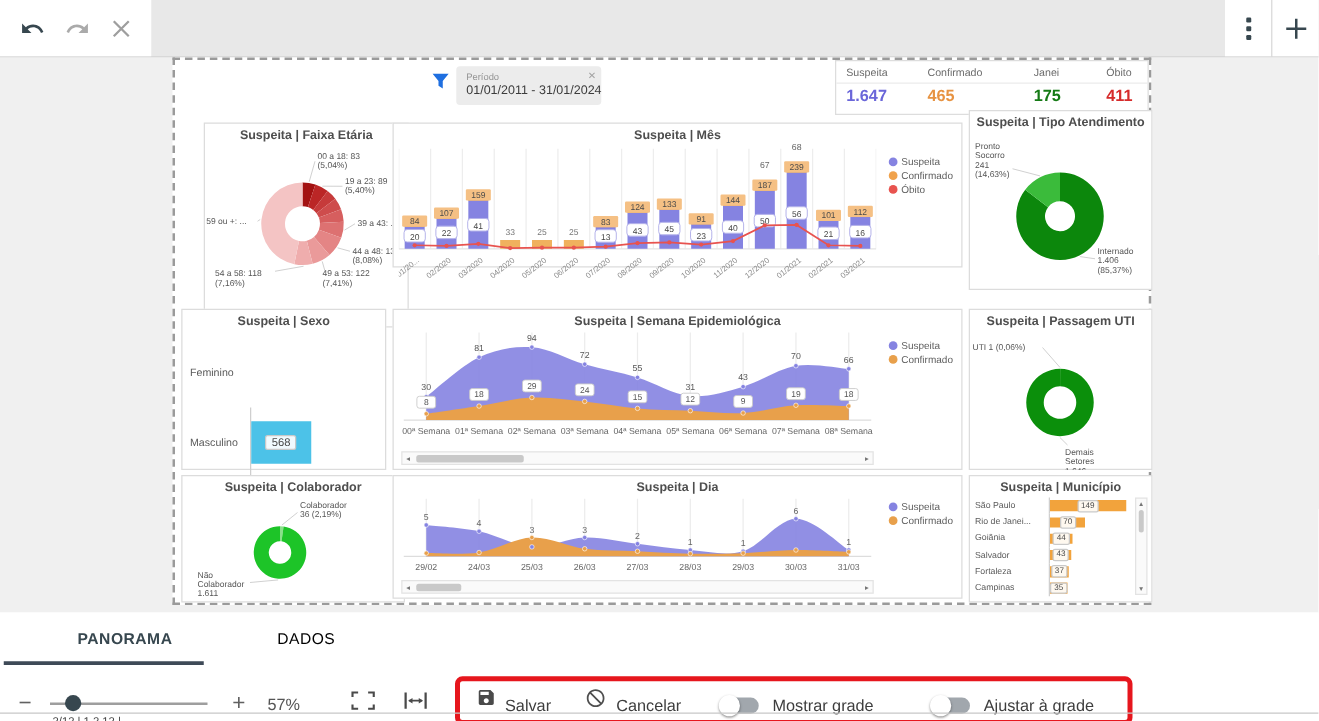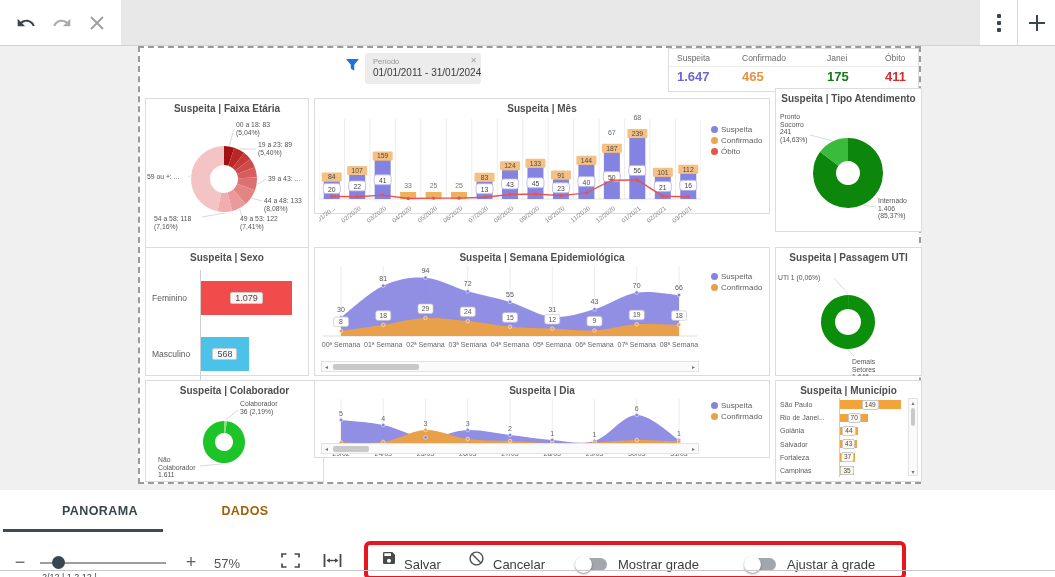--- a/index.html
+++ b/index.html
@@ -70,21 +70,21 @@
   .sb-thumb{position:absolute;left:2px;top:2px;width:24%;height:6px;background:#c9c9c9;border-radius:2px;}
   .vscroll{position:absolute;right:3px;top:17px;bottom:5px;width:10px;background:#fafafa;border:1px solid #e3e3e3;box-sizing:border-box;}
   .vs-up{position:absolute;top:0;left:0;right:0;text-align:center;font-size:6px;color:#777;cursor:pointer;}
   .vs-down{position:absolute;bottom:0;left:0;right:0;text-align:center;font-size:6px;color:#777;cursor:pointer;}
   .vs-thumb{position:absolute;left:2px;top:9px;width:4px;height:18px;background:#c9c9c9;border-radius:2px;}
 
   
   .footer{position:absolute;left:0;top:490px;width:1055px;height:87px;background:#fff;}
   .tab{position:absolute;top:14px;font-size:12.5px;letter-spacing:.4px;cursor:pointer;text-align:center;}
   .tab.active{color:#37474f;font-weight:bold;}
-  .tab.inactive{color:#a16207;font-weight:bold;}
+  .tab.inactive{color:#000000;}
   .tab-underline{position:absolute;left:3px;top:39px;width:160px;height:3px;background:#3e4a57;}
   .zoombtn{font-size:18px;width:22px;height:22px;display:flex;align-items:center;justify-content:center;cursor:pointer;color:#616161;}
   .slider-track{position:absolute;left:40px;top:562px;width:126px;height:2px;background:#9e9e9e;cursor:pointer;}
   .slider-thumb{position:absolute;left:52px;top:556px;width:13px;height:13px;border-radius:50%;background:#37474f;cursor:pointer;}
   .zoom-level{position:absolute;left:214px;top:556px;font-size:13px;color:#555;}
   .redbox{position:absolute;left:364px;top:541px;width:534px;height:31px;border:4px solid #e6161d;border-radius:6px;}
   .btn-label{position:absolute;top:557px;font-size:13px;color:#3d3d3d;cursor:pointer;}
   .toggle{position:absolute;top:558px;width:30px;height:13px;background:#a1a7ad;border-radius:7px;cursor:pointer;}
   .toggle .knob{position:absolute;left:-2px;top:-2px;width:17px;height:17px;background:#fff;border-radius:50%;box-shadow:0 1px 2px rgba(0,0,0,.45);}
   .statusline{position:absolute;left:0;top:570px;width:1055px;border-top:1px solid #c8c8c8;}
@@ -152,21 +152,21 @@
         <div class="kpicell" style="left:158px;">
             <span class="kl">Janei</span>
             <span class="kv" style="color: rgb(21, 122, 21);">175</span>
           </div>
         <div class="kpicell" style="left:216px;">
             <span class="kl">Óbito</span>
             <span class="kv" style="color: rgb(214, 43, 43);">411</span>
           </div>
       </div>
 
-      <div class="card" style="left:5px;top:50px;width:164px;height:164px;">
+      <div class="card" style="left:23px;top:50px;width:164px;height:164px;">
         <div class="card-title">Suspeita | Faixa Etária</div>
         <svg class="chartsvg" style="top:18px;" width="164" height="122" viewBox="0 0 164 122">
             <path d="M78 29A33 33 0 0 1 88.27640729381403 30.640863322922204L82.35968794283019 48.69612383396699A14 14 0 0 0 78 48Z" fill="#a31212"></path>
             <path d="M83.36096723704198 28.425306698595705L88 12" stroke="#c9c9c9" stroke-width="0.7" fill="none"></path>
             <text x="90" y="10" font-size="6.8" fill="#555" text-anchor="start">00 a 18: 83</text>
             <text x="90" y="17.6" font-size="6.8" fill="#555" text-anchor="start">(5,04%)</text>
             <path d="M88.27640729381403 30.640863322922204A33 33 0 0 1 98.12748840654615 35.84882009460472L86.53893447550443 50.905560040135335A14 14 0 0 0 82.35968794283019 48.69612383396699Z" fill="#bb2626"></path>
             <path d="M93.8907308107153 31.941978203790864L110 32" stroke="#c9c9c9" stroke-width="0.7" fill="none"></path>
             <text x="112" y="30" font-size="6.8" fill="#555" text-anchor="start">19 a 23: 89</text>
             <text x="112" y="37.6" font-size="6.8" fill="#555" text-anchor="start">(5,40%)</text>
@@ -357,25 +357,20 @@
             <text x="4" y="27.2" font-size="6.8" fill="#555" text-anchor="start">241</text>
             <text x="4" y="34.8" font-size="6.8" fill="#555" text-anchor="start">(14,63%)</text>
           </svg>
       </div>
 
       <div class="card" style="left:5px;top:199px;width:164px;height:129px;">
         <div class="card-title">Suspeita | Sexo</div>
         <div id="sexo-rows">
             <div class="hrow">
               <span class="hlab">Feminino</span>
-              <div class="harea">
-                <div class="hbar" style="width: 89.9167%; background: rgb(242, 75, 75);">
-                  <span class="pill">1.079</span>
-                </div>
-              </div>
             </div>
             <div class="hrow">
               <span class="hlab">Masculino</span>
               <div class="harea">
                 <div class="hbar" style="width: 47.3333%; background: rgb(76, 194, 232);">
                   <span class="pill">568</span>
                 </div>
               </div>
             </div>
           </div>
@@ -493,21 +488,21 @@
             <text x="94" y="10" font-size="6.8" fill="#555" text-anchor="start">Colaborador</text>
             <text x="94" y="17.6" font-size="6.8" fill="#555" text-anchor="start">36 (2,19%)</text>
             <path d="M80.88052670344209 25.19849606613125A21 21 0 1 1 78.00000000000001 25L78 37A9 9 0 1 0 79.23451144433233 37.08506974262768Z" fill="#1dc428"></path>
             <path d="M76.48757451181156 67.9479513655074L54 70" stroke="#c9c9c9" stroke-width="0.7" fill="none"></path>
             <text x="12" y="66" font-size="6.8" fill="#555" text-anchor="start">Não</text>
             <text x="12" y="73.6" font-size="6.8" fill="#555" text-anchor="start">Colaborador</text>
             <text x="12" y="81.2" font-size="6.8" fill="#555" text-anchor="start">1.611</text>
           </svg>
       </div>
 
-      <div class="card" style="left:174px;top:332px;width:456px;height:78px;">
+      <div class="card" style="left:174px;top:332px;width:456px;height:99px;">
         <div class="card-title">Suspeita | Dia</div>
         <svg class="chartsvg" style="top:14px;left:4px;" width="382" height="66" viewBox="0 0 382 66">
             <path d="M22 4V50" stroke="#ececec" stroke-width="1"></path>
             <path d="M64.25 4V50" stroke="#ececec" stroke-width="1"></path>
             <path d="M106.5 4V50" stroke="#ececec" stroke-width="1"></path>
             <path d="M148.75 4V50" stroke="#ececec" stroke-width="1"></path>
             <path d="M191 4V50" stroke="#ececec" stroke-width="1"></path>
             <path d="M233.25 4V50" stroke="#ececec" stroke-width="1"></path>
             <path d="M275.5 4V50" stroke="#ececec" stroke-width="1"></path>
             <path d="M317.75 4V50" stroke="#ececec" stroke-width="1"></path>

